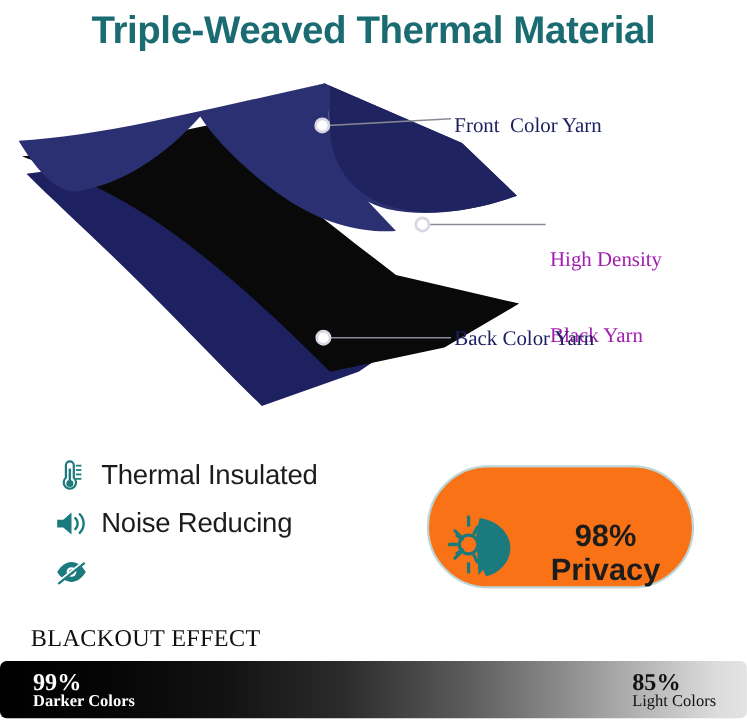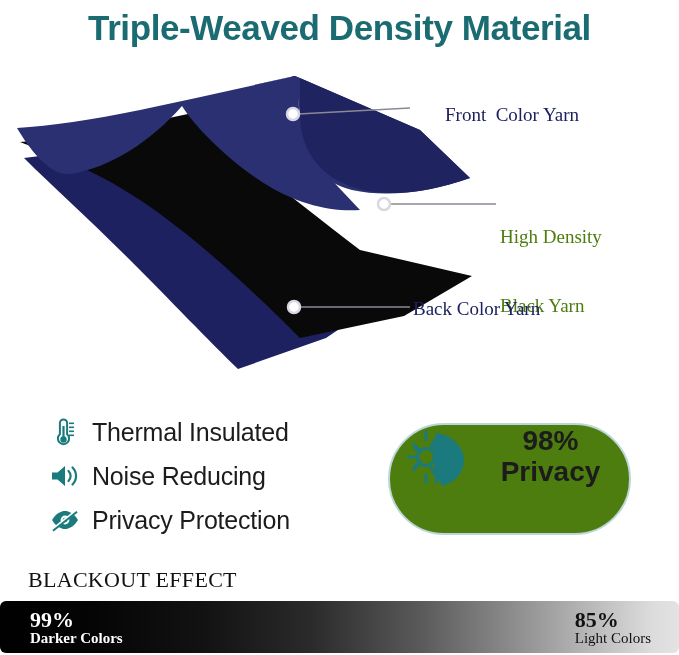--- a/index.html
+++ b/index.html
@@ -49,26 +49,25 @@
     position: absolute;
     font-family: "Liberation Serif", serif;
     font-size: 19px;
     line-height: 23px;
     white-space: pre;
   }
   .lbl-front {
     left: 413px;
     top: 103px;
     color: #1e2160;
-    margin-left: 32px;
   }
   .lbl-mid {
     left: 500px;
     top: 179px;
-    color: #4d7c0f;
+    color: #a21caf;
   }
   .lbl-back {
     left: 413px;
     top: 297px;
     color: #1e2160;
   }
 
   
   .features {
     position: absolute;
@@ -101,23 +100,23 @@
 
   
   .badge {
     position: absolute;
     left: 388px;
     top: 423px;
     width: 243px;
     height: 112px;
     border: 2px solid #bcd6d8;
     border-radius: 56px;
-    background: #4d7c0f;
+    background: #f97316;
     display: flex;
-    align-items: flex-start;
+    align-items: flex-end;
     box-sizing: border-box;
   }
   .badge .bico {
     width: 76px;
     height: 70px;
     flex: 0 0 76px;
     margin-left: 14px;
     display: flex;
     align-items: center;
     justify-content: center;
@@ -183,21 +182,21 @@
     font-family: "Liberation Serif", serif;
     color: #111111;
     line-height: 1.05;
   }
   .grad-right .big { font-size: 22px; font-weight: bold; display: block; }
   .grad-right .small { font-size: 15px; display: block; }
 </style>
 </head>
 <body>
 
-<div class="title">Triple-Weaved Density Material</div>
+<div class="title">Triple-Weaved Thermal Material</div>
 
 <div class="diagram">
   <svg width="679" height="300" viewBox="0 0 679 300" xmlns="http://www.w3.org/2000/svg">
 
     <path fill="#1e2160" d="M 30,95 C 60,86 120,68 190,44 L 300,8 L 470,100 L 330,262 L 210,276
              C 150,232 80,160 30,95 Z" transform="translate(10,-14) skewY(0)" opacity="0"></path>
 
     <path fill="#1e2160" d="M 24,88 C 55,84 95,78 140,68 L 185,58 L 200,60
              C 240,92 300,140 356,184 L 400,218 L 326,268 L 238,299
              C 210,272 170,230 130,190 C 90,150 52,116 24,88 Z"></path>
@@ -269,21 +268,20 @@
   <div class="feature">
     <span class="ico">
       <svg width="32" height="24" viewBox="0 0 32 24" xmlns="http://www.w3.org/2000/svg">
         <path d="M3 12 C7 5.5 12 3 16 3 C20 3 25 5.5 29 12 C25 18.5 20 21 16 21 C12 21 7 18.5 3 12 z" fill="#1b7a7d"></path>
         <circle cx="16" cy="12" r="4.4" fill="#ffffff"></circle>
         <circle cx="16" cy="12" r="2.3" fill="#1b7a7d"></circle>
         <line x1="4" y1="21.5" x2="28" y2="2.5" stroke="#ffffff" stroke-width="3.2"></line>
         <line x1="4" y1="22.8" x2="28" y2="3.8" stroke="#1b7a7d" stroke-width="2"></line>
       </svg>
     </span>
-    <span class="txt">Privacy Protection</span>
   </div>
 </div>
 
 <div class="badge">
   <span class="bico">
     <svg width="72" height="66" viewBox="0 0 72 66" xmlns="http://www.w3.org/2000/svg">
 
       <circle cx="20" cy="30" r="8.5" fill="none" stroke="#1b7a7d" stroke-width="3"></circle>
 
       <g stroke="#1b7a7d" stroke-width="3" stroke-linecap="round">

